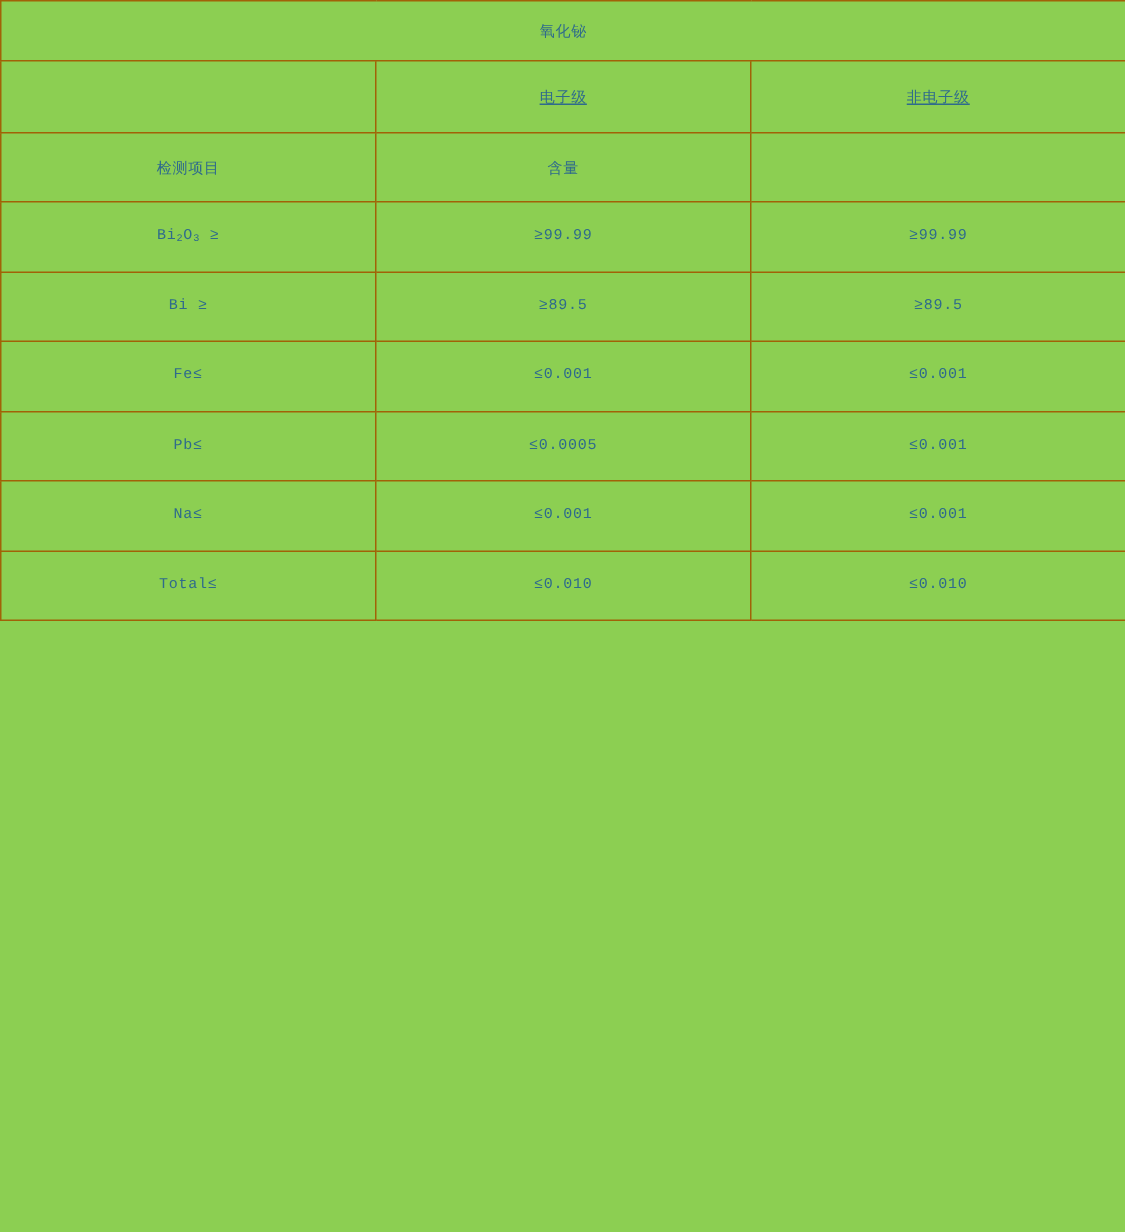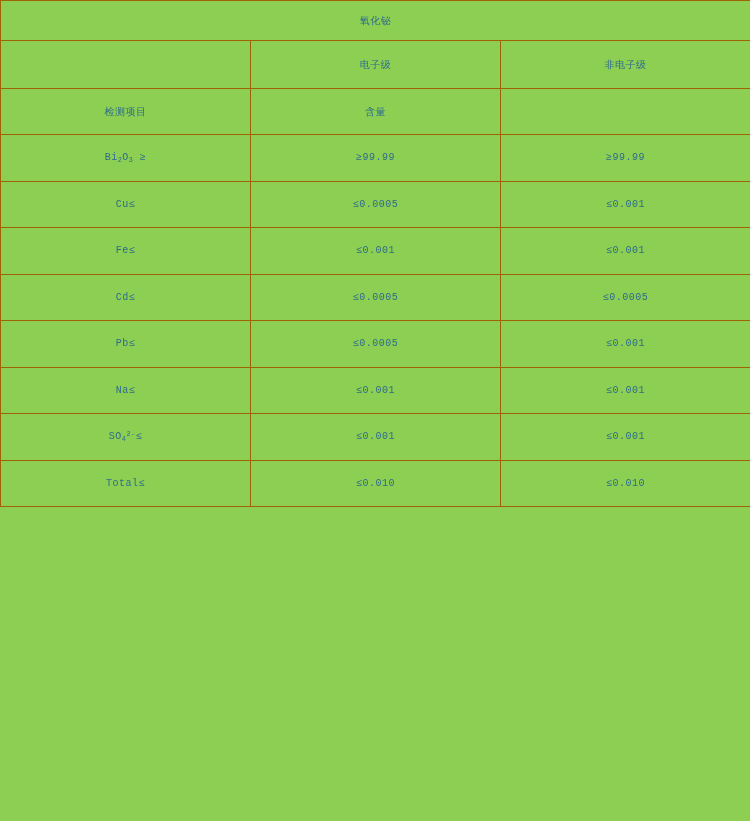--- a/index.html
+++ b/index.html
@@ -33,20 +33,21 @@
   .r-title td{
     font-family:"DejaVu Sans","Liberation Sans",sans-serif;
     font-size:15px;
     letter-spacing:1px;
   }
   .r-grade{height:48px;}
   .r-grade td{
     font-family:"DejaVu Sans","Liberation Sans",sans-serif;
     font-size:15px;
     letter-spacing:1px;
+    text-decoration:underline;
   }
   .r-sub{height:46px;}
   .r-sub td{
     font-family:"DejaVu Sans","Liberation Sans",sans-serif;
     font-size:15px;
     letter-spacing:2px;
     margin-top:13px;
   }
   .r-data{height:46.5px;}
   .item-cell{letter-spacing:1.5px;}
@@ -77,48 +78,38 @@
       <td>含量</td>
       <td class="empty-cell"></td>
     </tr>
 
     <tr class="r-data">
       <td class="item-cell"><span>Bi</span><sub>2</sub><span>O</span><sub>3</sub><span> ≥</span></td>
       <td>≥99.99</td>
       <td>≥99.99</td>
     </tr>
     <tr class="r-data">
-      <td class="item-cell">Cu≤</td>
-      <td>≤0.0005</td>
-      <td>≤0.001</td>
+      <td class="item-cell">Bi ≥</td>
+      <td>≥89.5</td>
+      <td>≥89.5</td>
     </tr>
     <tr class="r-data">
       <td class="item-cell">Fe≤</td>
       <td>≤0.001</td>
       <td>≤0.001</td>
-    </tr>
-    <tr class="r-data">
-      <td class="item-cell">Cd≤</td>
-      <td>≤0.0005</td>
-      <td>≤0.0005</td>
     </tr>
     <tr class="r-data">
       <td class="item-cell">Pb≤</td>
       <td>≤0.0005</td>
       <td>≤0.001</td>
     </tr>
     <tr class="r-data">
       <td class="item-cell">Na≤</td>
       <td>≤0.001</td>
       <td>≤0.001</td>
     </tr>
     <tr class="r-data">
-      <td class="item-cell"><span>SO</span><sub>4</sub><sup>2-</sup><span>≤</span></td>
-      <td>≤0.001</td>
-      <td>≤0.001</td>
-    </tr>
-    <tr class="r-data">
       <td class="item-cell">Total≤</td>
       <td>≤0.010</td>
       <td>≤0.010</td>
     </tr>
   </tbody>
 </table>
 
 </body></html>

